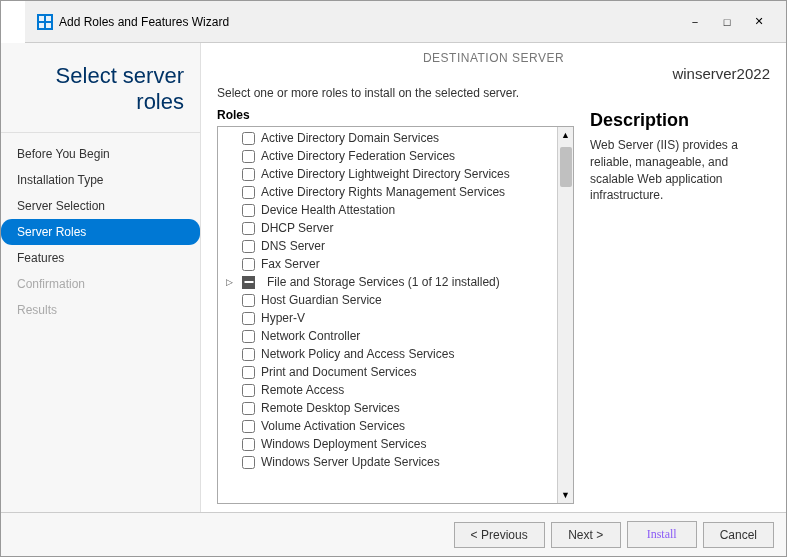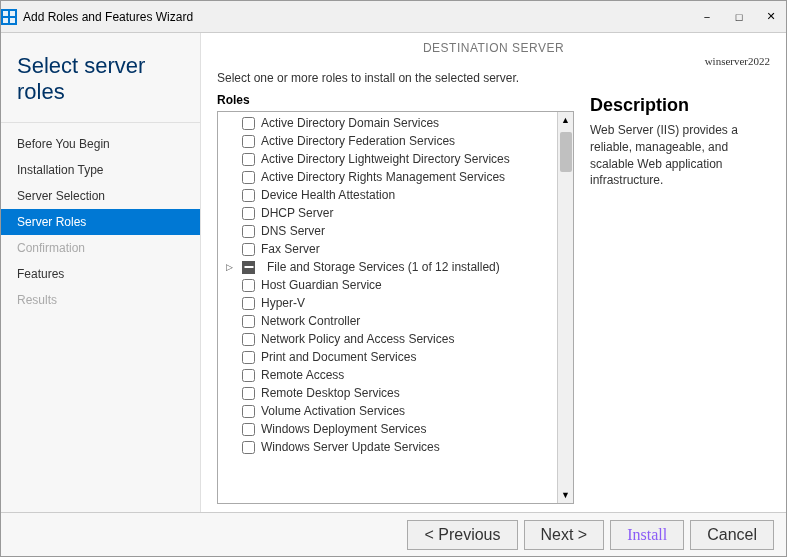--- a/index.html
+++ b/index.html
@@ -14,26 +14,27 @@
     .window {
       width: 787px;
       height: 557px;
       background: #ffffff;
       border: 1px solid #999;
       display: flex;
       flex-direction: column;
     }
     .title-bar {
       background: #f0f0f0;
-      height: 32px;
-      display: flex;
-      align-items: center;
-      padding: 0 0;
+      height: 42px;
+      display: flex;
+      align-items: center;
+      padding: 0 12px;
       border-bottom: 1px solid #ccc;
       flex-shrink: 0;
+      margin-left: 24px;
     }
     .title-bar-icon {
       width: 16px;
       height: 16px;
       margin-right: 6px;
       background: #0078d4;
       display: flex;
       align-items: center;
       justify-content: center;
       color: white;
@@ -74,34 +75,36 @@
       padding: 0;
       flex-shrink: 0;
     }
     .page-title {
       padding: 20px 16px 16px 16px;
       font-size: 22px;
       font-weight: 300;
       color: #003366;
       border-bottom: 1px solid #e0e0e0;
       line-height: 1.2;
+      text-align: right;
     }
     .nav-items {
       list-style: none;
       padding: 8px 0;
     }
     .nav-item {
       padding: 6px 16px;
       cursor: pointer;
       color: #333;
       font-size: 12px;
     }
     .nav-item.active {
       background: #0078d4;
       color: white;
+      border-radius: 11px;
     }
     .nav-item.disabled {
       color: #aaa;
       cursor: default;
     }
 
     
     .main-content {
       flex: 1;
       display: flex;
@@ -117,23 +120,22 @@
       flex-shrink: 0;
     }
     .dest-server .dest-label {
       font-size: 12px;
       color: #777;
       text-transform: uppercase;
       letter-spacing: 0.5px;
       text-align: center;
     }
     .dest-server .dest-name {
-      font-size: 11px;
-      color: #333;
-      font-family: Liberation Serif, serif;
+      font-size: 15px;
+      color: #333;
     }
 
     .main-inner {
       display: flex;
       flex: 1;
       overflow: hidden;
       padding: 0 16px 8px 16px;
       gap: 16px;
     }
 
@@ -249,21 +251,21 @@
       background: #f7f7f7;
       display: flex;
       align-items: center;
       justify-content: flex-end;
       padding: 0 12px;
       gap: 6px;
       flex-shrink: 0;
     }
     .btn {
       padding: 5px 16px;
-      font-size: 16px;
+      font-size: 12px;
       border: 1px solid #aaa;
       background: #f0f0f0;
       cursor: pointer;
       color: #333;
       min-width: 70px;
       text-align: center;
     }
     .btn.install {
       background: #f0f0f0;
       color: #8b5cf6;
@@ -322,22 +324,22 @@
 
   <div class="content-area">
 
     <div class="sidebar">
       <div class="page-title">Select server roles</div>
       <ul class="nav-items">
         <li class="nav-item">Before You Begin</li>
         <li class="nav-item">Installation Type</li>
         <li class="nav-item">Server Selection</li>
         <li class="nav-item active">Server Roles</li>
+        <li class="nav-item">Features</li>
         <li class="nav-item disabled">Confirmation</li>
-        <li class="nav-item">Features</li>
         <li class="nav-item disabled">Results</li>
       </ul>
     </div>
 
     <div class="main-content">
       <div class="dest-server">
         <div class="dest-label">DESTINATION SERVER</div>
         <div class="dest-name">winserver2022</div>
       </div>
 

